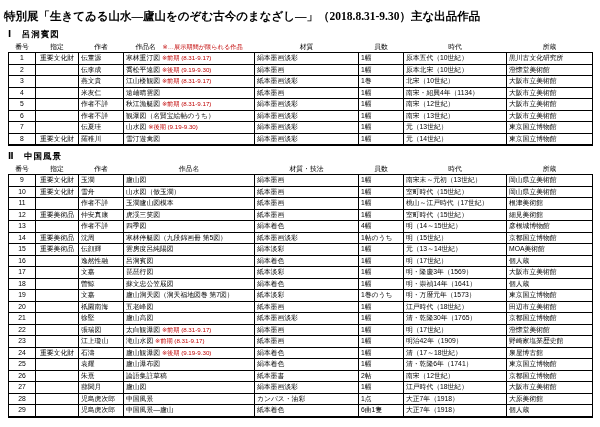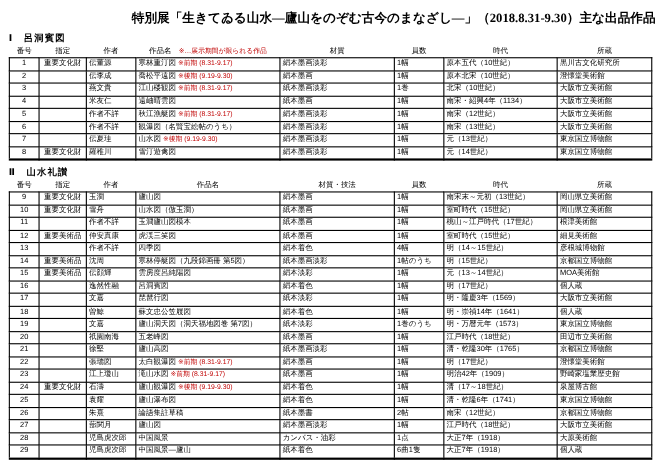--- a/index.html
+++ b/index.html
@@ -2,21 +2,21 @@
 <html><head>
 <meta charset="utf-8">
 <style>
   html,body{margin:0;padding:0;}
   body{
     width:600px;height:427px;background:#ffffff;overflow:hidden;
     font-family:"Liberation Sans","DejaVu Sans",sans-serif;color:#000;
   }
   .page{width:600px;height:427px;position:relative;}
   .doc-title{
-    text-align:right;font-weight:bold;font-size:11.5px;
+    text-align:left;font-weight:bold;font-size:11.5px;
     padding-top:9px;margin:0 4px 2px 4px;
     font-family:"Liberation Serif","DejaVu Serif",serif;
   }
   .section{margin-left:8px;margin-right:8px;}
   .section-heading{
     font-weight:bold;font-size:8.5px;margin:5px 0 1px 0;
     letter-spacing:1px;
   }
   table.works{
     border-collapse:collapse;table-layout:fixed;width:584px;
@@ -145,21 +145,21 @@
             <td>絹本墨画淡彩</td>
             <td>1幅</td>
             <td>元（14世紀）</td>
             <td>東京国立博物館</td>
           </tr>
         </tbody>
       </table>
   </div>
 
   <div class="section">
-    <div class="section-heading">Ⅱ　山水礼讃</div>
+    <div class="section-heading">Ⅱ　中国風景</div>
     <table class="works">
         <colgroup>
           <col style="width: 27px;">
           <col style="width: 43px;">
           <col style="width: 45px;">
           <col style="width: 131px;">
           <col style="width: 104px;">
           <col style="width: 45px;">
           <col style="width: 103px;">
           <col style="width: 86px;">

